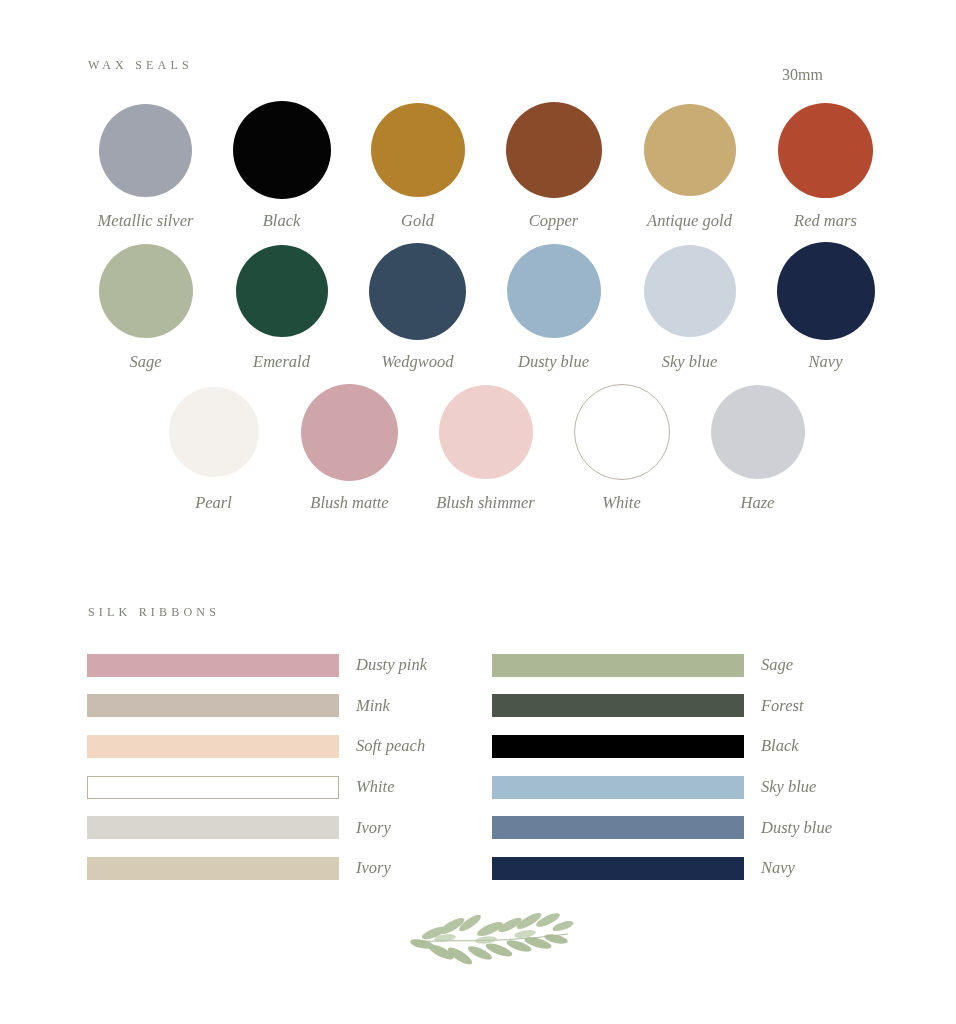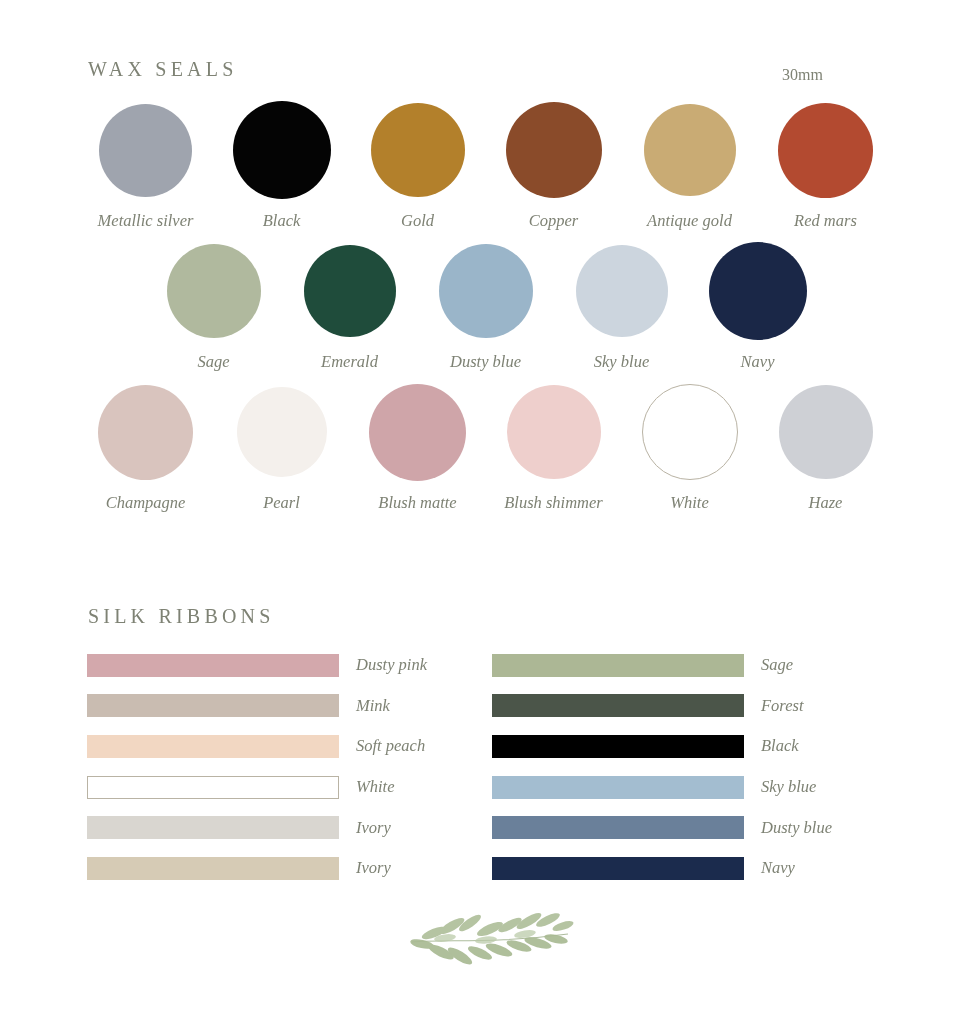--- a/index.html
+++ b/index.html
@@ -19,21 +19,21 @@
     position: relative;
     width: 956px;
     height: 1024px;
     background: #ffffff;
   }
 
   
   .section-heading {
     position: absolute;
     font-family: "Liberation Serif", "DejaVu Serif", serif;
-    font-size: 20px;
+    font-size: 12px;
     letter-spacing: 4.2px;
     color: #7e8274;
     font-weight: 400;
     white-space: nowrap;
   }
   #wax-heading { left: 88px; top: 58px; }
   #silk-heading { left: 88px; top: 605px; text-align: center; }
 
   .size-note {
     position: absolute;
@@ -183,44 +183,44 @@
           <div class="seal-label">Sage</div>
         </div>
         <div class="seal-cell">
           <div style="height: 100px; display: flex; align-items: center; justify-content: center;">
             <div class="swatch-circle" style="width: 92px; height: 92px; background: rgb(31, 76, 59);"></div>
           </div>
           <div class="seal-label">Emerald</div>
         </div>
         <div class="seal-cell">
           <div style="height: 100px; display: flex; align-items: center; justify-content: center;">
+            <div class="swatch-circle" style="width: 97px; height: 97px; background: rgb(55, 75, 96);"></div>
+          </div>
+          <div class="seal-label">Wedgwood</div>
+        </div>
+        <div class="seal-cell">
+          <div style="height: 100px; display: flex; align-items: center; justify-content: center;">
             <div class="swatch-circle" style="width: 94px; height: 94px; background: rgb(154, 181, 201);"></div>
           </div>
           <div class="seal-label">Dusty blue</div>
         </div>
         <div class="seal-cell">
           <div style="height: 100px; display: flex; align-items: center; justify-content: center;">
             <div class="swatch-circle" style="width: 92px; height: 92px; background: rgb(204, 213, 222);"></div>
           </div>
           <div class="seal-label">Sky blue</div>
         </div>
         <div class="seal-cell">
           <div style="height: 100px; display: flex; align-items: center; justify-content: center;">
             <div class="swatch-circle" style="width: 98px; height: 98px; background: rgb(26, 39, 71);"></div>
           </div>
           <div class="seal-label">Navy</div>
         </div>
       </div>
       <div class="seal-row" style="margin-bottom: 0px;">
-        <div class="seal-cell">
-          <div style="height: 100px; display: flex; align-items: center; justify-content: center;">
-            <div class="swatch-circle" style="width: 95px; height: 95px; background: rgb(217, 196, 190);"></div>
-          </div>
-          <div class="seal-label">Champagne</div>
-        </div>
         <div class="seal-cell">
           <div style="height: 100px; display: flex; align-items: center; justify-content: center;">
             <div class="swatch-circle" style="width: 90px; height: 90px; background: rgb(244, 240, 236);"></div>
           </div>
           <div class="seal-label">Pearl</div>
         </div>
         <div class="seal-cell">
           <div style="height: 100px; display: flex; align-items: center; justify-content: center;">
             <div class="swatch-circle" style="width: 97px; height: 97px; background: rgb(207, 165, 169);"></div>
           </div>

